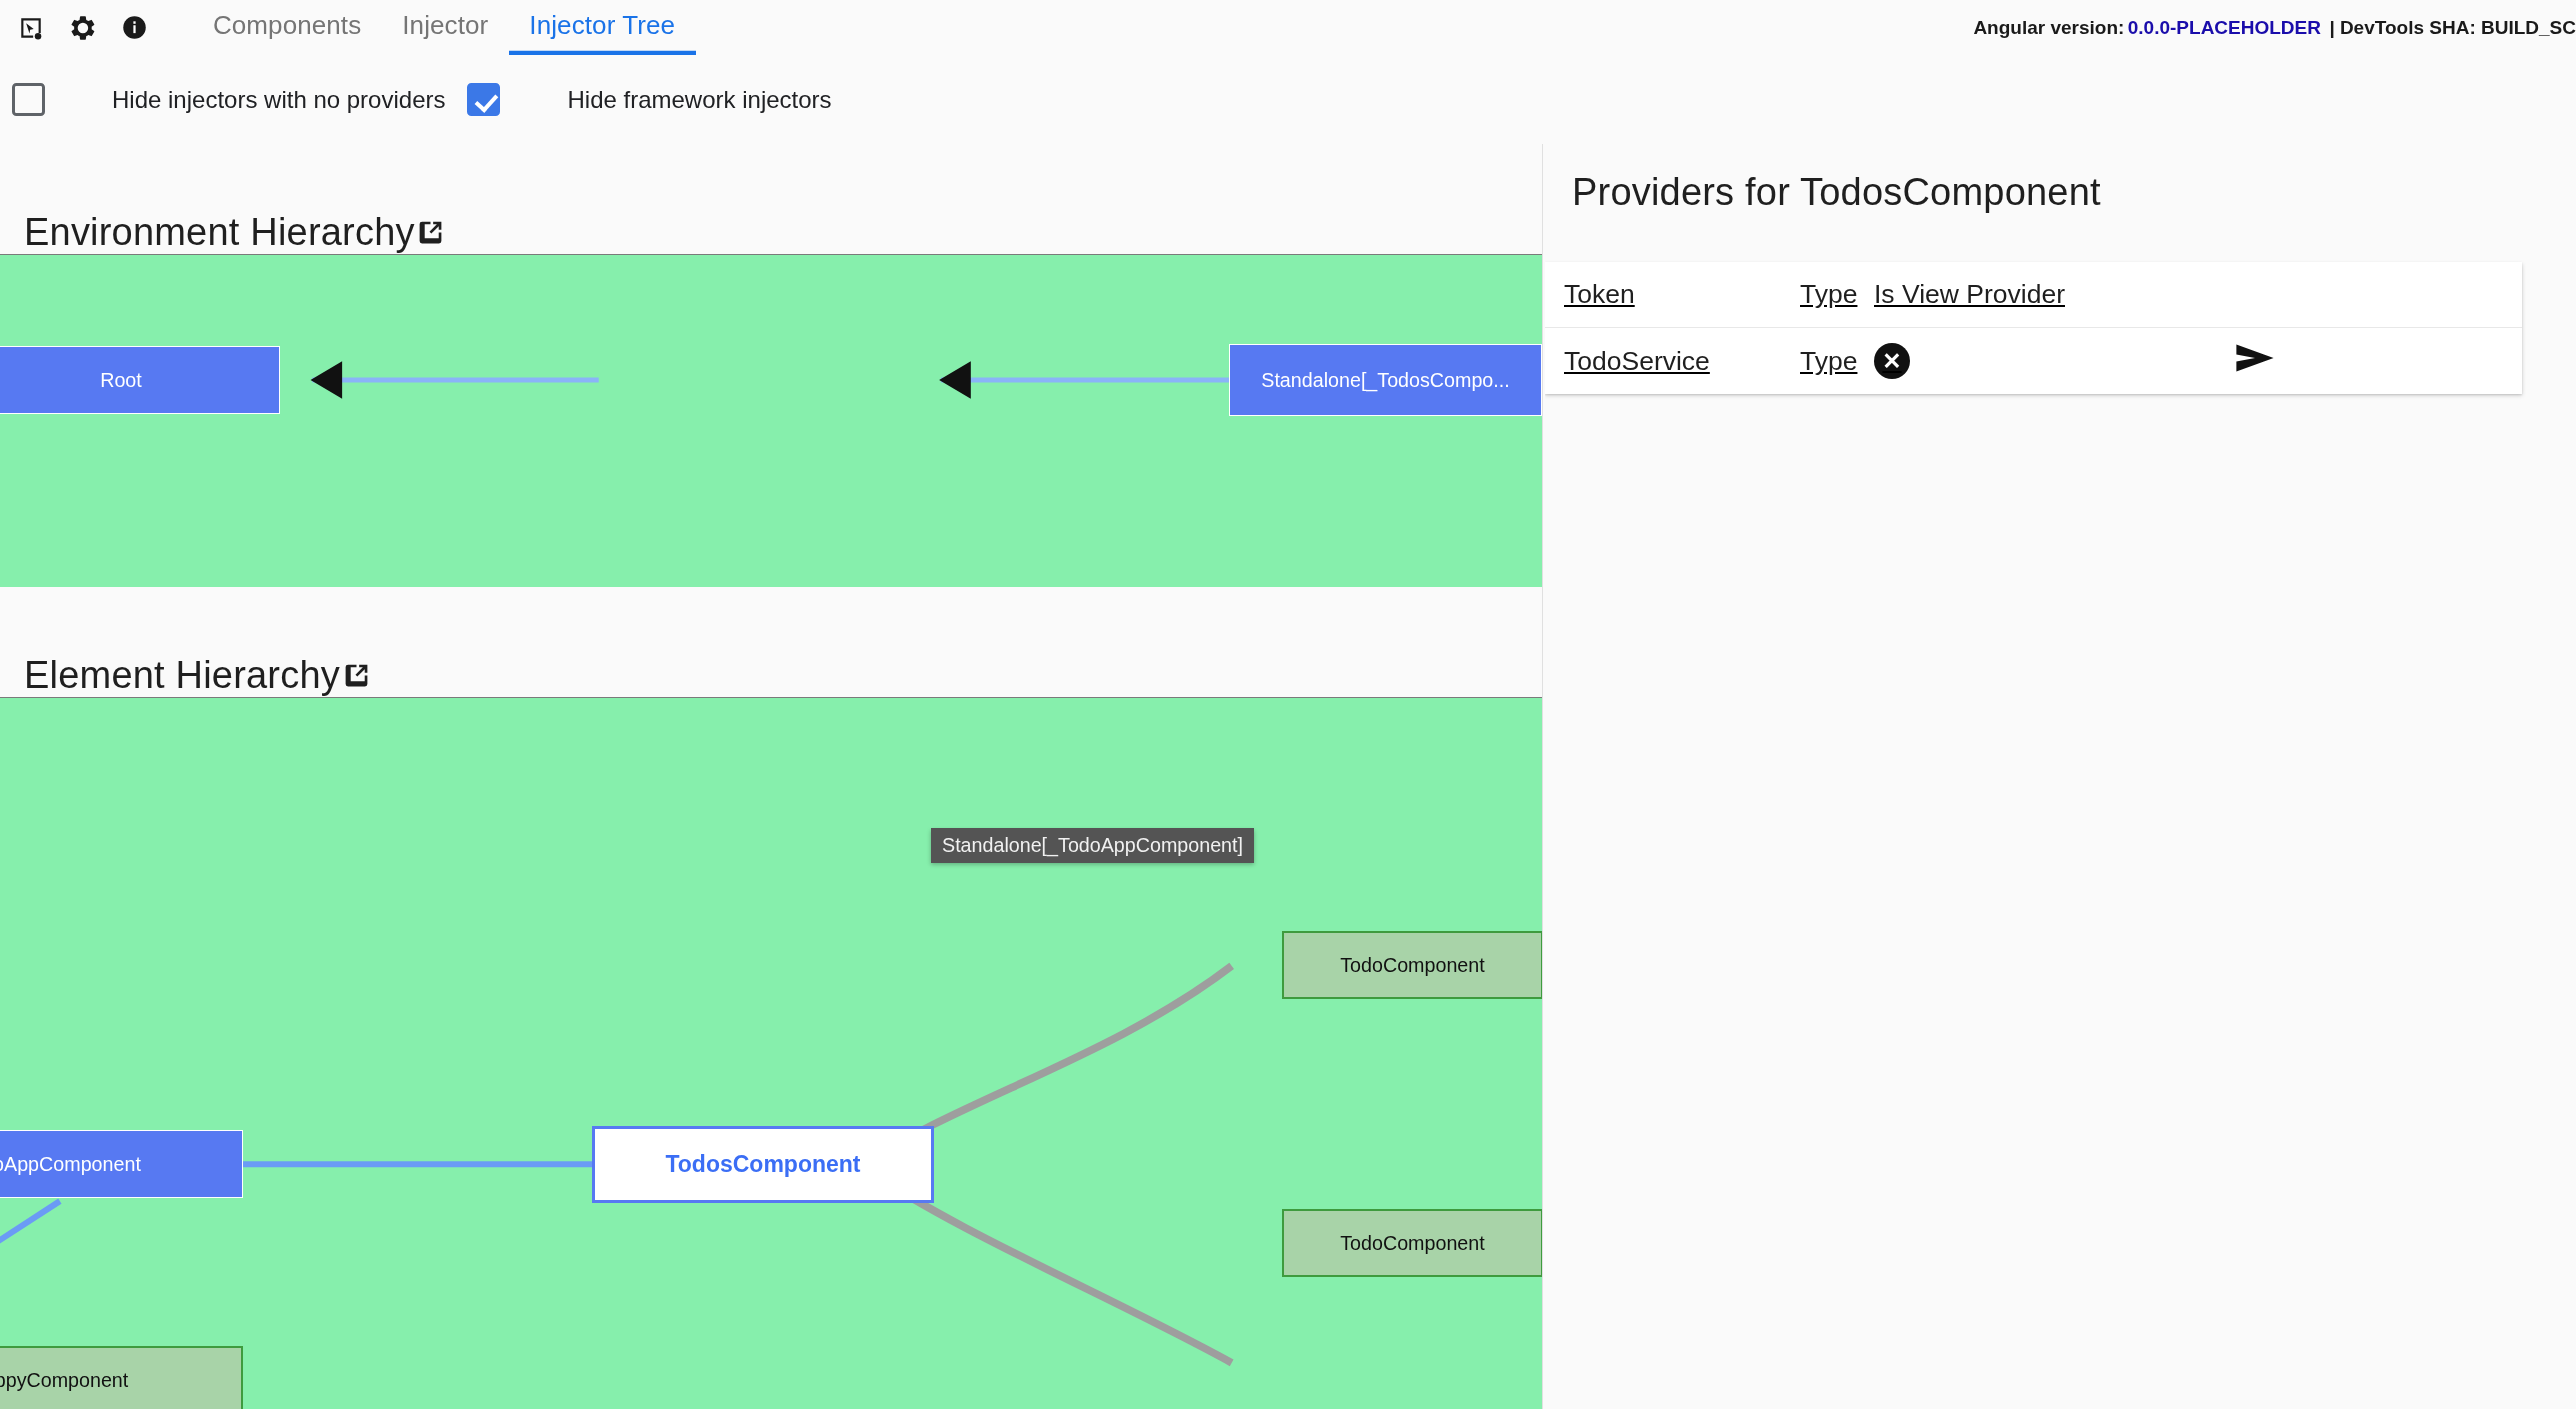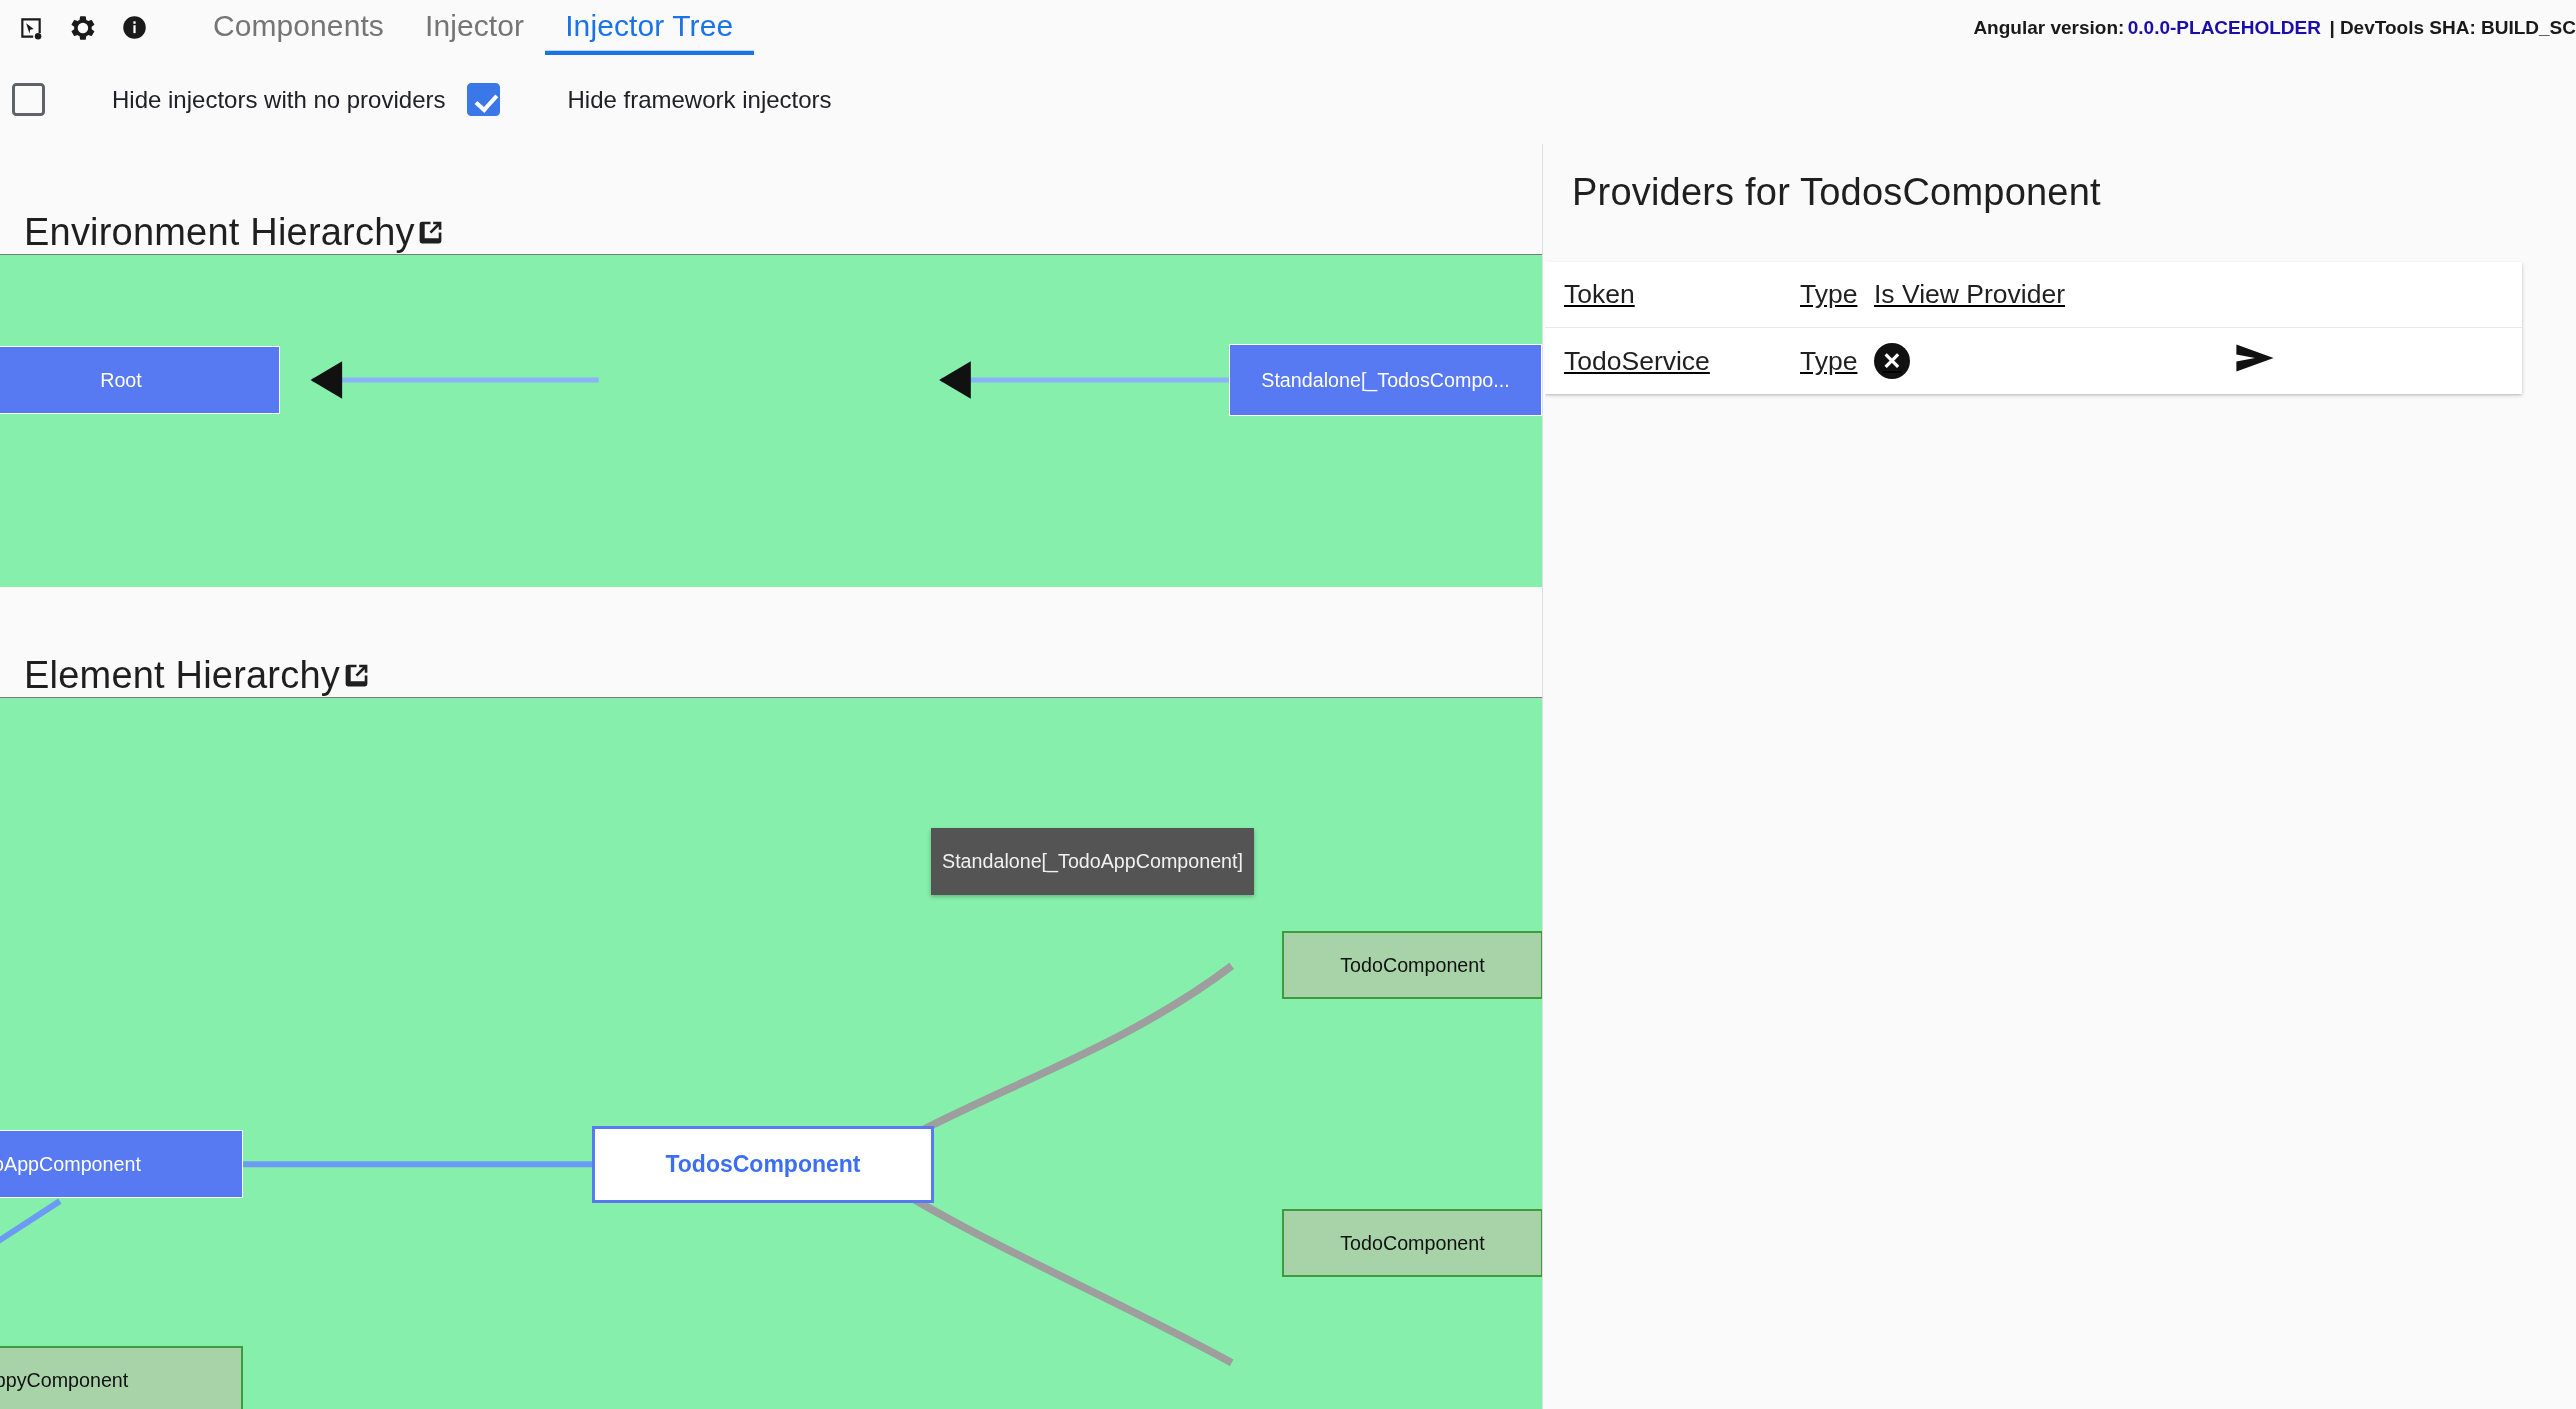--- a/index.html
+++ b/index.html
@@ -18,21 +18,21 @@
     display: flex; align-items: center;
   }
   .tb-icon {
     width: 38px; height: 38px; margin-left: 13.7px;
     display: flex; align-items: center; justify-content: center;
     cursor: pointer;
   }
   .tb-icon:first-child { margin-left: 12px; }
   #tabs { display: flex; align-items: flex-end; height: 55px; margin-left: 39px; }
   .tab {
-    font-size: 30px; color: #757575; padding: 0 20.5px;
+    font-size: 26px; color: #757575; padding: 0 20.5px;
     height: 55px; line-height: 51px; cursor: pointer; white-space: nowrap;
     letter-spacing: 0.1px;
   }
   .tab.active { color: #1a73e8; box-shadow: inset 0 -4.3px 0 0 #1a73e8; }
   #version {
     position: absolute; right: 0px; top: 0; height: 55px;
     display: flex; align-items: center; padding-right: 0px;
     font-size: 19px; font-weight: bold; color: #1a1a1a; white-space: nowrap;
     overflow: hidden;
   }
@@ -89,21 +89,21 @@
     font-size: 19.7px; white-space: nowrap; cursor: pointer;
   }
   .node span { display: block; width: 100%; text-align: center; }
   .node-blue  { background: #5779f2; color: #ffffff; border: 1.7px solid #ffffff; }
   .node-green { background: #a8d3a8; color: #111111; border: 2.6px solid #3e9b3e; }
   .node-sel   { background: #ffffff; color: #3b6ef5; border: 3.4px solid #5779f2;
                 font-weight: bold; font-size: 23px; }
 
   .tooltip {
     position: absolute; background: #545454; color: #f1f1f1;
-    font-size: 19.7px; padding: 22px 11px; white-space: nowrap;
+    font-size: 19.7px; padding: 6px 11px; white-space: nowrap;
     box-shadow: 0 1.7px 4.3px rgba(0,0,0,.28); z-index: 40;
   }
 
   svg.edges { position: absolute; left: 0; top: 0; overflow: visible; }
 
   
   #prov-title {
     position: absolute; left: 27px; top: 27px;
     font-size: 38px; color: #1f1f1f; white-space: nowrap; letter-spacing: 0.2px;
   }

